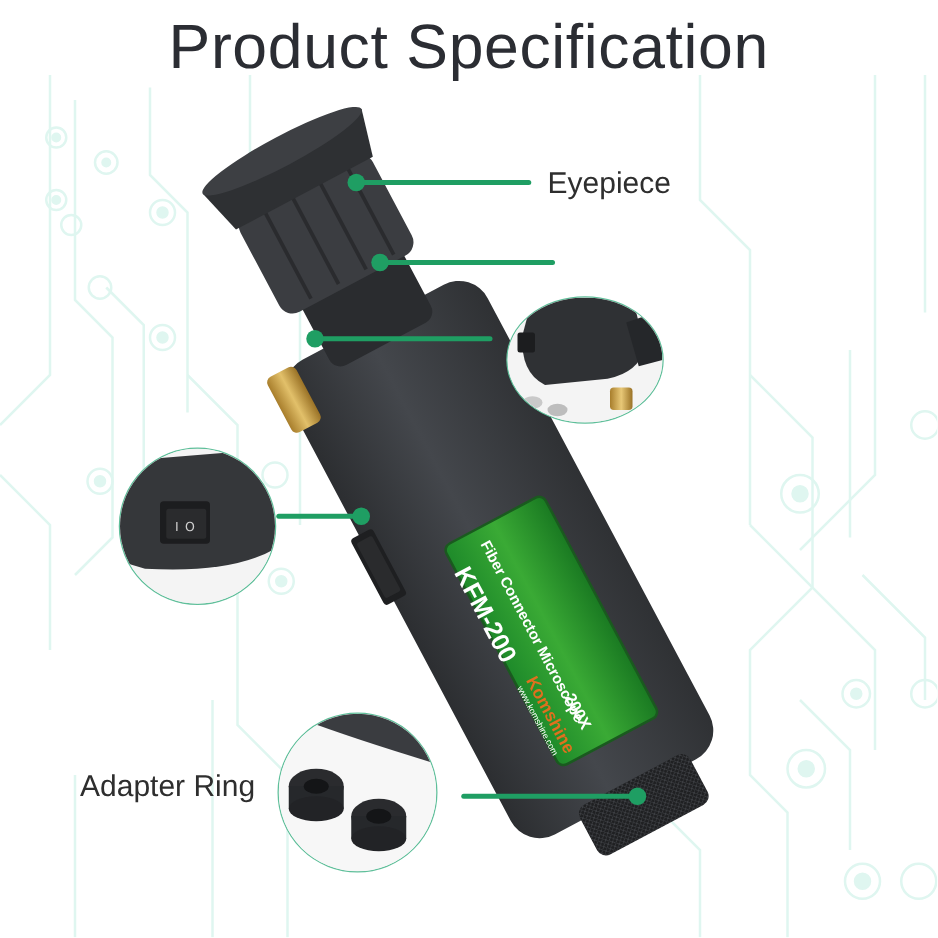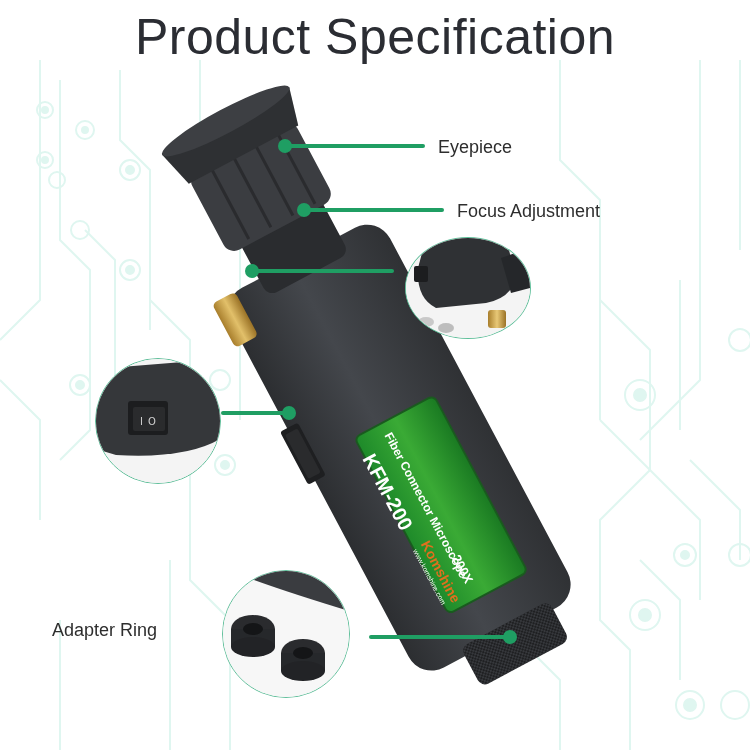--- a/index.html
+++ b/index.html
@@ -7,21 +7,21 @@
     position: relative; width: 750px; height: 750px; overflow: hidden;
     background: #ffffff;
     font-family: "Liberation Sans", "DejaVu Sans", sans-serif;
   }
   .bg-circuit { position: absolute; left: 0; top: 0; width: 750px; height: 750px; }
   .title {
     position: absolute; left: 0; top: 8px; width: 750px; text-align: center;
     font-size: 50px; color: #2b2d33; letter-spacing: 0.5px; font-weight: normal;
   }
   .label {
-    position: absolute; font-size: 18px; color: #2e2e2e; line-height: 22px;
+    position: absolute; font-size: 24px; color: #2e2e2e; line-height: 22px;
     white-space: nowrap;
   }
   .leader { position: absolute; height: 4px; background: #1f9e63; border-radius: 2px; }
   .dot {
     position: absolute; width: 14px; height: 14px; border-radius: 50%;
     background: #1f9e63; margin-left: -7px; margin-top: -7px;
   }
   .inset {
     position: absolute; border-radius: 50%; border: 1.5px solid #5fbf9a;
     overflow: hidden; background: #f7f7f7;
@@ -142,21 +142,20 @@
   <div class="green-label-text" style="left:462px; top:552px; transform: rotate(62deg); font-size:13px; font-weight:bold;">200X</div>
   <div class="green-label-text" style="left:432px; top:538px; transform: rotate(62deg); font-size:14px; font-weight:bold; color:#e0701e;">Komshine</div>
   <div class="green-label-text" style="left:418px; top:548px; transform: rotate(62deg); font-size:7px;">www.komshine.com</div>
 
   <div class="leader" style="left:285px; top:144px; width:140px;"></div>
   <div class="dot" style="left:285px; top:146px;"></div>
   <div class="label" style="left:438px; top:136px;">Eyepiece</div>
 
   <div class="leader" style="left:304px; top:208px; width:140px;"></div>
   <div class="dot" style="left:304px; top:210px;"></div>
-  <div class="label" style="left:457px; top:200px;">Focus Adjustment</div>
 
   <div class="leader" style="left:252px; top:269px; width:142px;"></div>
   <div class="dot" style="left:252px; top:271px;"></div>
   <div class="inset" style="left:405px; top:237px; width:124px; height:100px;">
     <svg width="124" height="100" viewBox="0 0 124 100">
       <rect width="124" height="100" fill="#f4f4f4"></rect>
       <path d="M20 0 L100 0 L110 40 Q105 60 80 65 L30 70 Q10 60 12 30 Z" fill="#2f3134"></path>
       <rect x="8" y="28" width="14" height="16" rx="2" fill="#1c1d1f"></rect>
       <path d="M95 20 L124 10 L124 50 L105 55 Z" fill="#25272a"></path>
       <ellipse cx="20" cy="84" rx="8" ry="5" fill="#c9c9c9"></ellipse>
@@ -179,21 +178,21 @@
       <path d="M15 0 L30 0 L22 8 Z" fill="#2ea84a"></path>
       <rect x="32" y="42" width="40" height="34" rx="3" fill="#1c1d1f"></rect>
       <rect x="37" y="48" width="32" height="24" rx="2" fill="#2a2b2d"></rect>
       <text x="44" y="66" font-size="10" fill="#d0d0d0" font-family="DejaVu Sans, sans-serif">I</text>
       <text x="52" y="66" font-size="10" fill="#d0d0d0" font-family="DejaVu Sans, sans-serif">O</text>
     </svg>
   </div>
   <div class="leader" style="left:221px; top:411px; width:68px;"></div>
   <div class="dot" style="left:289px; top:413px;"></div>
 
-  <div class="label" style="left:52px; top:619px;">Adapter Ring</div>
+  <div class="label" style="left:64px; top:619px;">Adapter Ring</div>
   <div class="inset" style="left:222px; top:570px; width:126px; height:126px;">
     <svg width="126" height="126" viewBox="0 0 126 126">
       <rect width="126" height="126" fill="#f7f7f7"></rect>
       <path d="M20 5 Q60 20 126 40 L126 0 L30 0 Z" fill="#3a3c40"></path>
       <ellipse cx="30" cy="58" rx="22" ry="14" fill="#2a2b2e"></ellipse>
       <rect x="8" y="58" width="44" height="18" fill="#26282b"></rect>
       <ellipse cx="30" cy="76" rx="22" ry="10" fill="#222326"></ellipse>
       <ellipse cx="30" cy="58" rx="10" ry="6" fill="#141517"></ellipse>
       <ellipse cx="80" cy="82" rx="22" ry="14" fill="#2a2b2e"></ellipse>
       <rect x="58" y="82" width="44" height="18" fill="#26282b"></rect>

